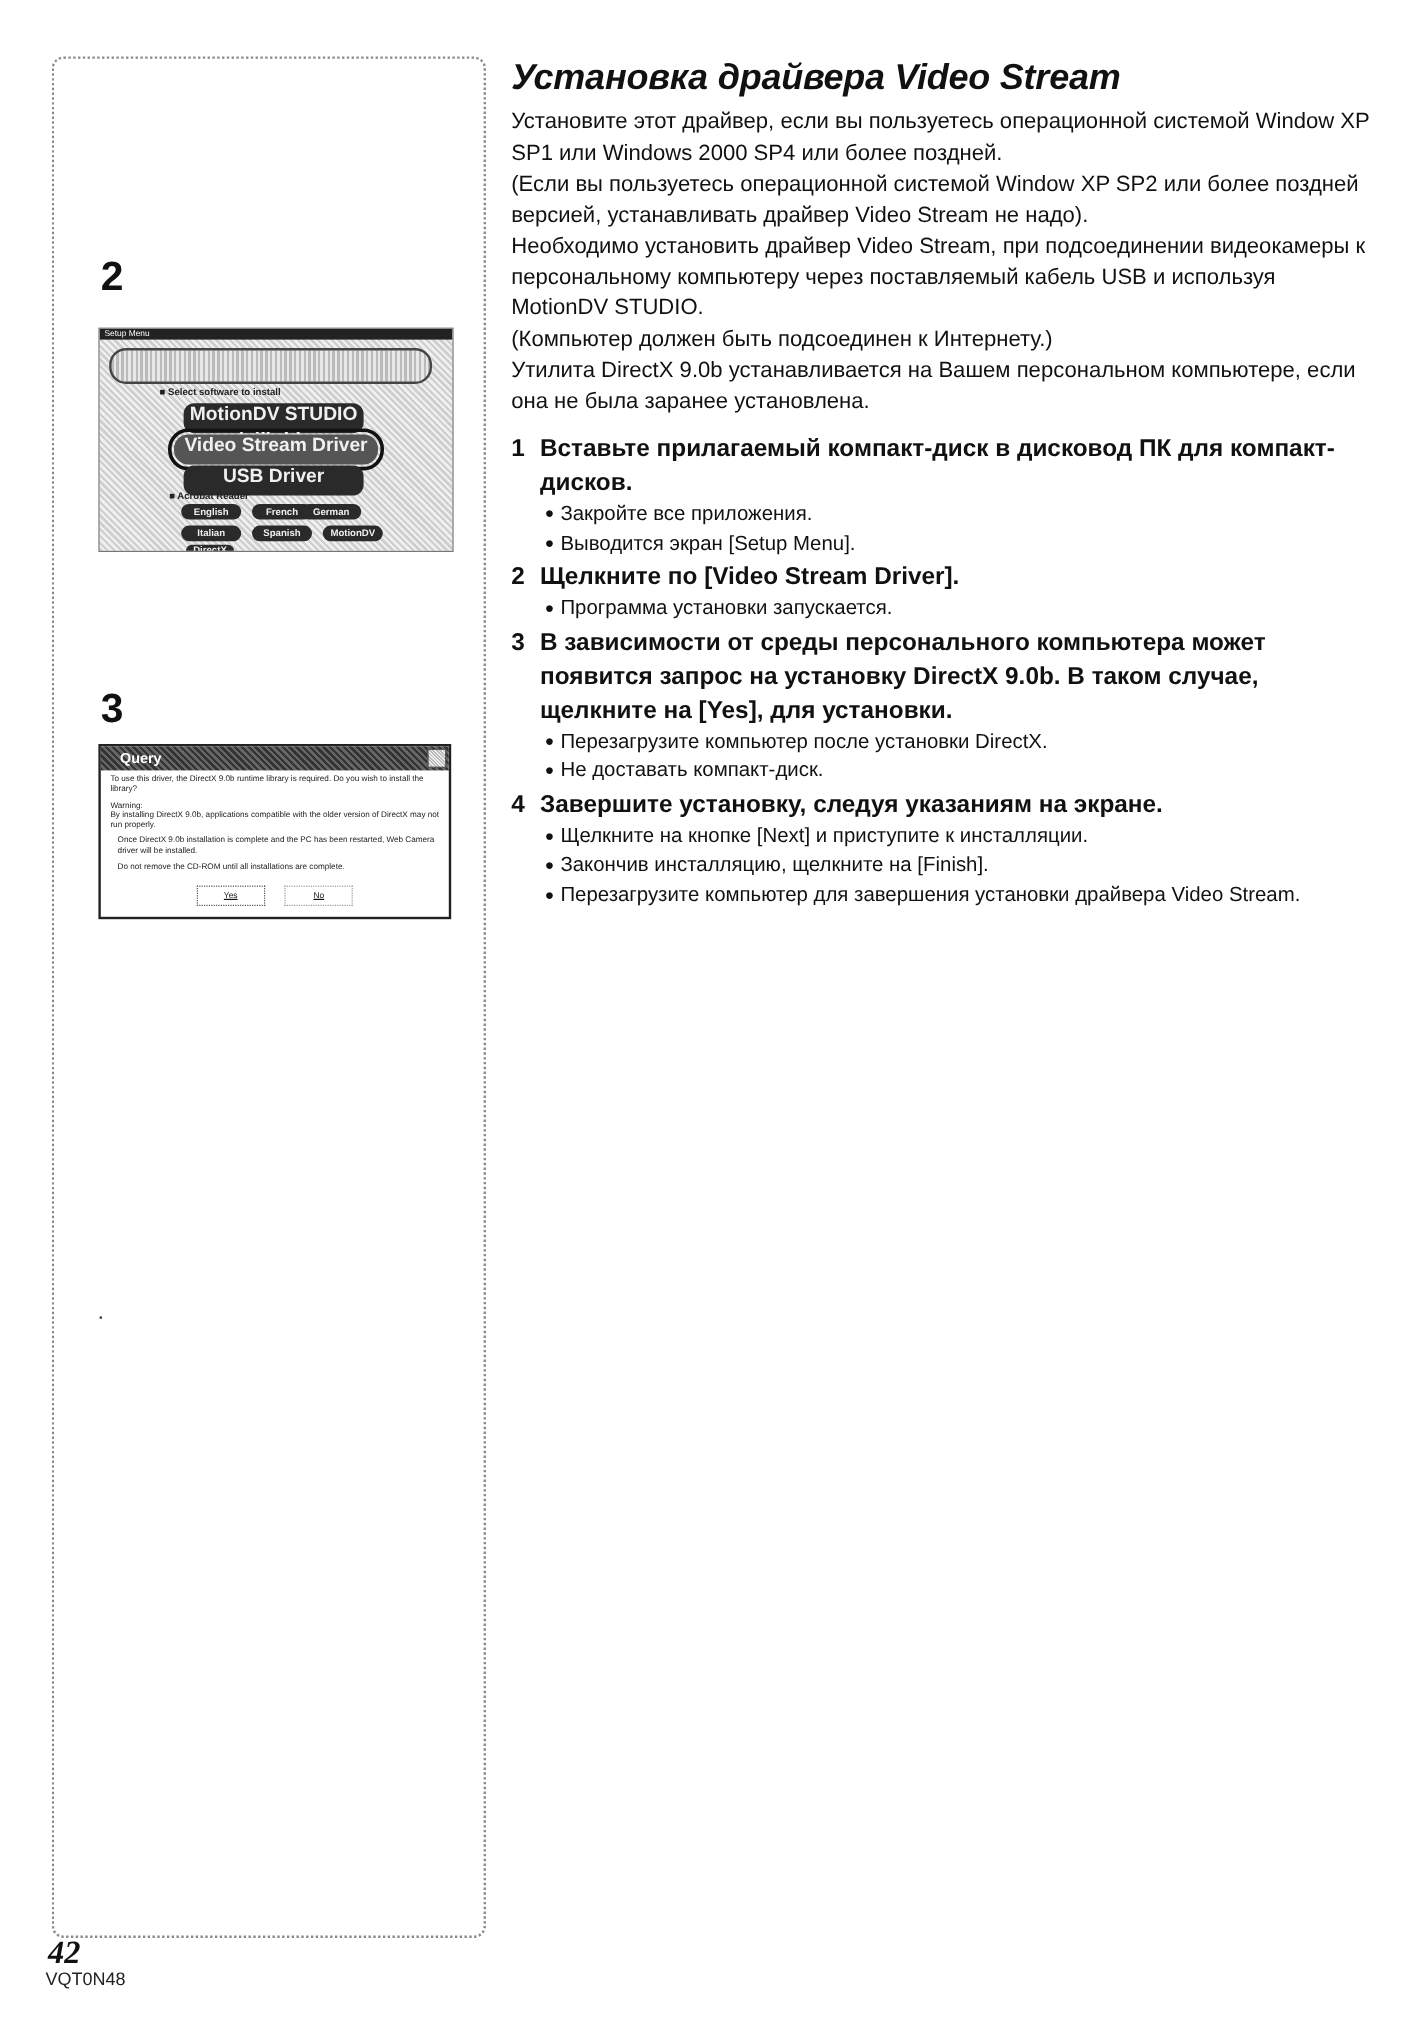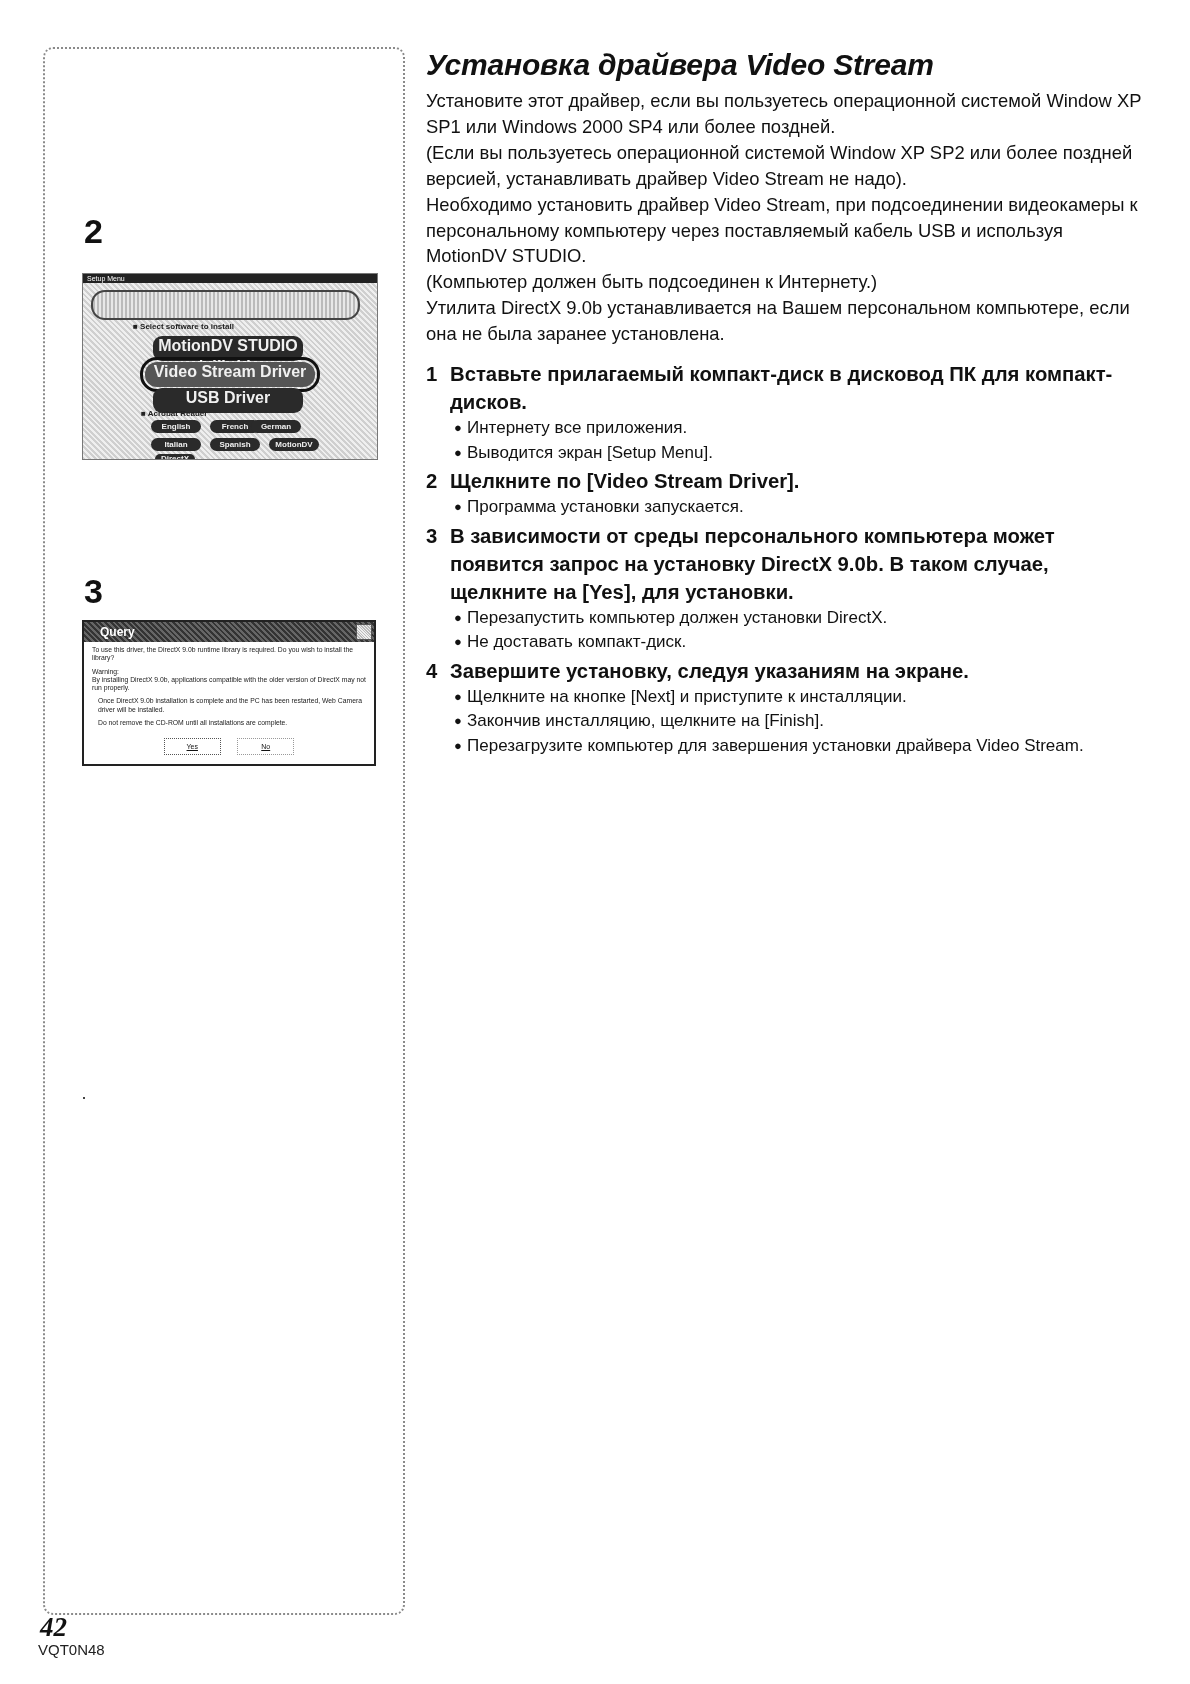--- a/index.html
+++ b/index.html
@@ -113,38 +113,38 @@
     <p>(Компьютер должен быть подсоединен к Интернету.)</p>
     <p>Утилита DirectX 9.0b устанавливается на Вашем персональном компьютере, если она не была заранее установлена.</p>
   </div>
 
   <div class="steps">
     <div class="step">
       <p class="step-head">
         <span class="n">1</span>
         <span>Вставьте прилагаемый компакт-диск в дисковод ПК для компакт-дисков.</span>
       </p>
-      <div class="bullet"><span class="dot">●</span><span>Интернету все приложения.</span></div>
+      <div class="bullet"><span class="dot">●</span><span>Закройте все приложения.</span></div>
       <div class="bullet"><span class="dot">●</span><span>Выводится экран [Setup Menu].</span></div>
     </div>
     <div class="step-spacer"></div>
     <div class="step">
       <p class="step-head">
         <span class="n">2</span>
         <span>Щелкните по [Video Stream Driver].</span>
       </p>
       <div class="bullet"><span class="dot">●</span><span>Программа установки запускается.</span></div>
     </div>
     <div class="step-spacer"></div>
     <div class="step">
       <p class="step-head">
         <span class="n">3</span>
         <span>В зависимости от среды персонального компьютера может появится запрос на установку DirectX 9.0b. В таком случае, щелкните на [Yes], для установки.</span>
       </p>
-      <div class="bullet"><span class="dot">●</span><span>Перезапустить компьютер должен установки DirectX.</span></div>
+      <div class="bullet"><span class="dot">●</span><span>Перезагрузите компьютер после установки DirectX.</span></div>
       <div class="bullet"><span class="dot">●</span><span>Не доставать компакт-диск.</span></div>
     </div>
     <div class="step-spacer"></div>
     <div class="step">
       <p class="step-head">
         <span class="n">4</span>
         <span>Завершите установку, следуя указаниям на экране.</span>
       </p>
       <div class="bullet"><span class="dot">●</span><span>Щелкните на кнопке [Next] и приступите к инсталляции.</span></div>
       <div class="bullet"><span class="dot">●</span><span>Закончив инсталляцию, щелкните на [Finish].</span></div>

